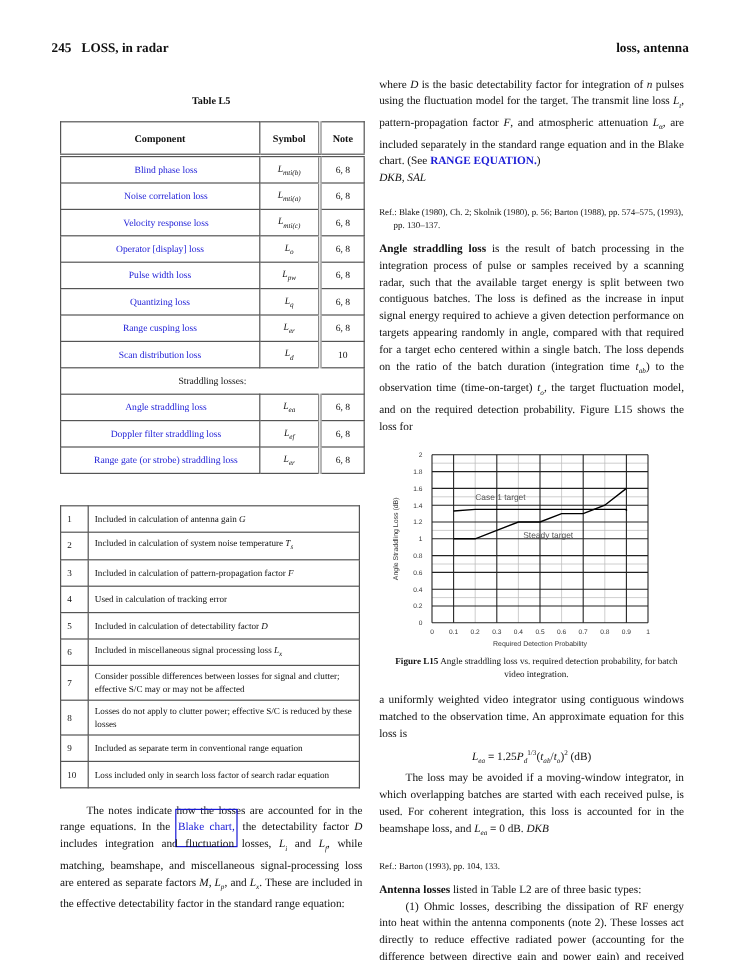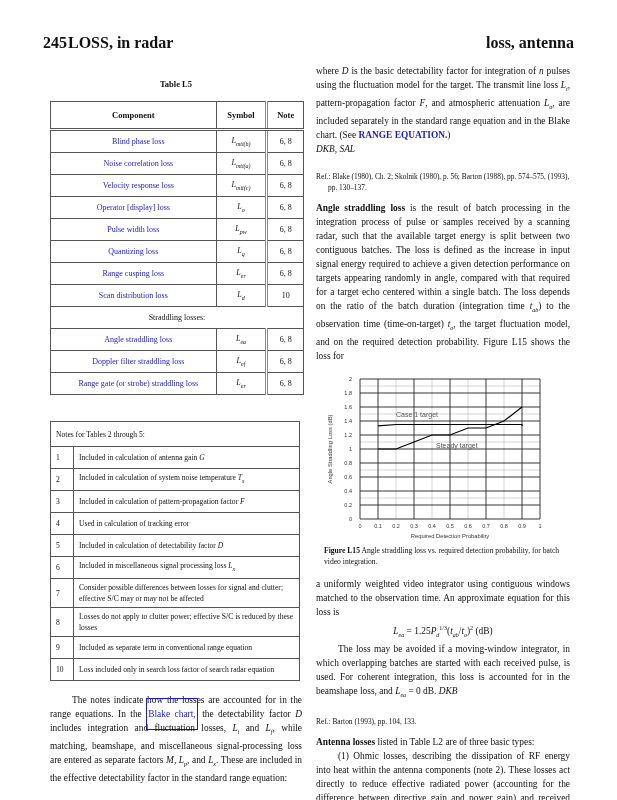--- a/index.html
+++ b/index.html
@@ -1,19 +1,19 @@
 <!DOCTYPE html>
 <html><head>
 <meta charset="utf-8">
 <style>
   html, body { margin:0; padding:0; background:#fff; }
   body { width:617px; height:800px; position:relative; overflow:hidden;
          font-family:"Liberation Serif", serif; color:#111; }
   .header { position:absolute; top:34px; left:43px; right:43px; height:16px;
-            font-weight:bold; font-size:16px; }
+            font-weight:bold; font-size:11px; }
   .header .pg { position:absolute; left:0; }
   .header .title { position:absolute; left:25px; }
   .header .right { position:absolute; right:0; }
 
   .leftcol { position:absolute; left:50px; top:78px; width:252px; }
   .rightcol { position:absolute; left:316px; top:64px; width:254px; }
 
   .tcap { text-align:center; font-weight:bold; font-size:8.5px; line-height:13px; margin-bottom:10px; }
   table.t5 { border-collapse:collapse; width:254px; font-size:8px; }
   table.t5 th, table.t5 td { border:1px solid #555; height:21px; padding:0 6px; vertical-align:middle;text-align:center; }
@@ -33,21 +33,21 @@
 
   p { margin:0; text-align:justify; font-size:9.4px; line-height:14px; }
   .indent { text-indent:22px; }
   .ref { font-size:7.4px; line-height:11px; text-align:left; padding-left:12px; text-indent:-12px; margin:15px 0 8px 0; }
   .bold { font-weight:bold; }
   .blue-bold { font-weight:bold; color:#1a1ad6; }
   .boxed { color:#1a1ad6; border:1px solid #1a1ad6; padding:10px 1px; }
   .eq { text-align:center; font-style:italic; font-size:9.4px; margin:6px 0 4px 0; }
 
   .figure { position:relative; width:254px; height:170px; margin-top:8px; }
-  .fcap { font-size:7.6px; line-height:11px; margin:4px 0 10px 8px; }
+  .fcap { font-size:7.6px; line-height:11px; margin:4px 0 10px 8px;text-align:center; }
   .fcap b { font-weight:bold; }
   svg text { font-family:"Liberation Sans", sans-serif; }
 </style>
 </head>
 <body>
 
 <div class="header">
   <span class="pg">245</span>
   <span class="title">LOSS, in radar</span>
   <span class="right">loss, antenna</span>
@@ -122,23 +122,20 @@
         <tr>
           <td class="c1 ind"><span class="link">Range gate (or strobe) straddling loss</span></td>
           <td class="c2"><span>L</span><sub>er</sub></td>
           <td class="c3">6, 8</td>
         </tr>
       </tbody>
   </table>
 
   <table class="notes">
     <tbody id="notesbody">
-      <tr>
-          <td colspan="2" class="hd">Notes for Tables 2 through 5:</td>
-        </tr>
     <tr>
           <td class="n">1</td>
           <td><span>Included in calculation of antenna gain </span><i>G</i></td>
         </tr>
         <tr>
           <td class="n">2</td>
           <td><span>Included in calculation of system noise temperature </span><i>T</i><sub><i>s</i></sub></td>
         </tr>
         <tr>
           <td class="n">3</td>

